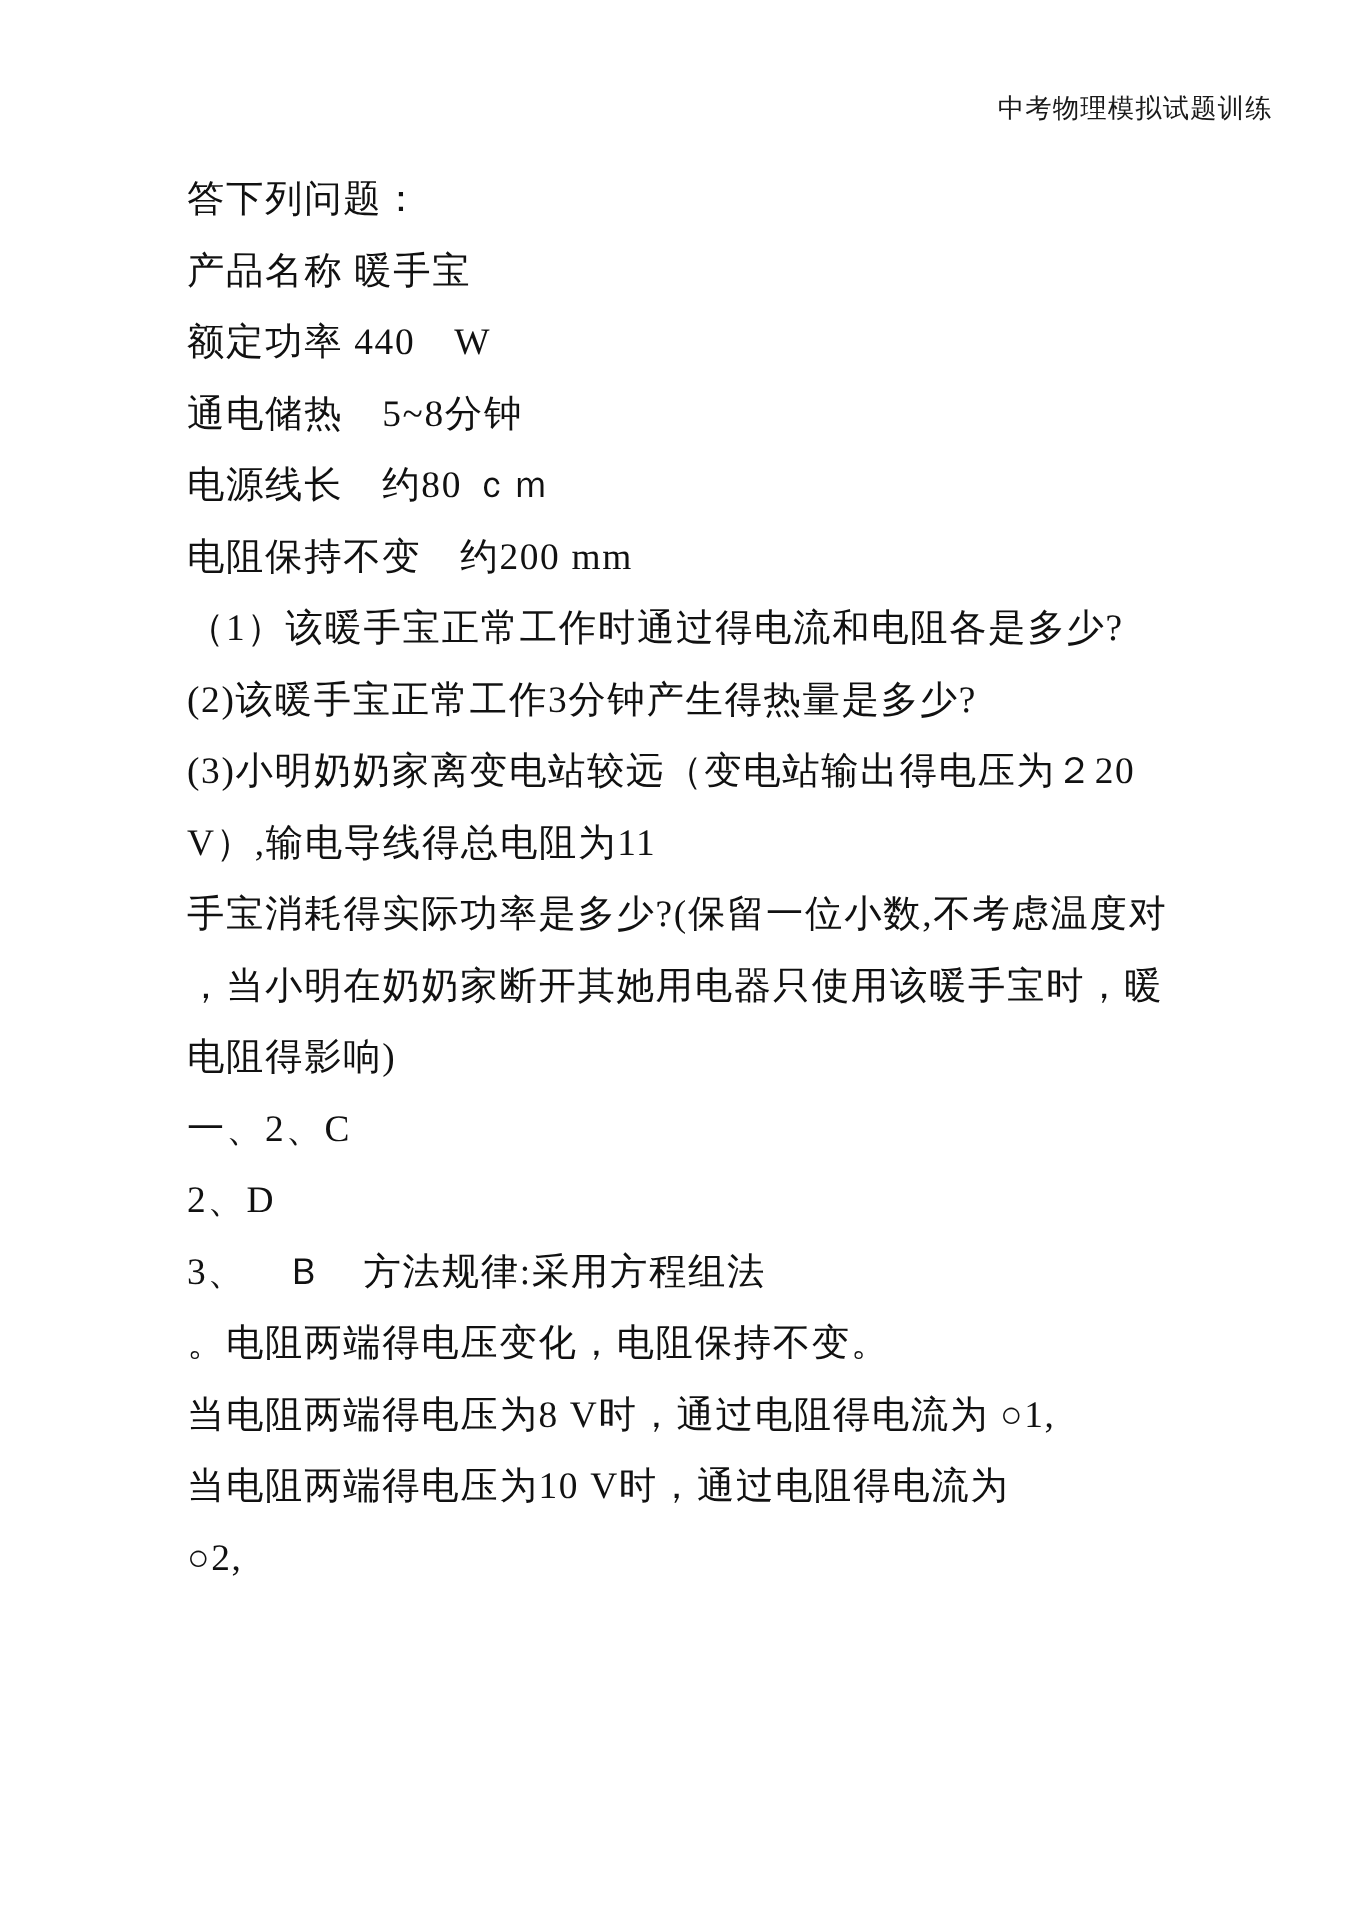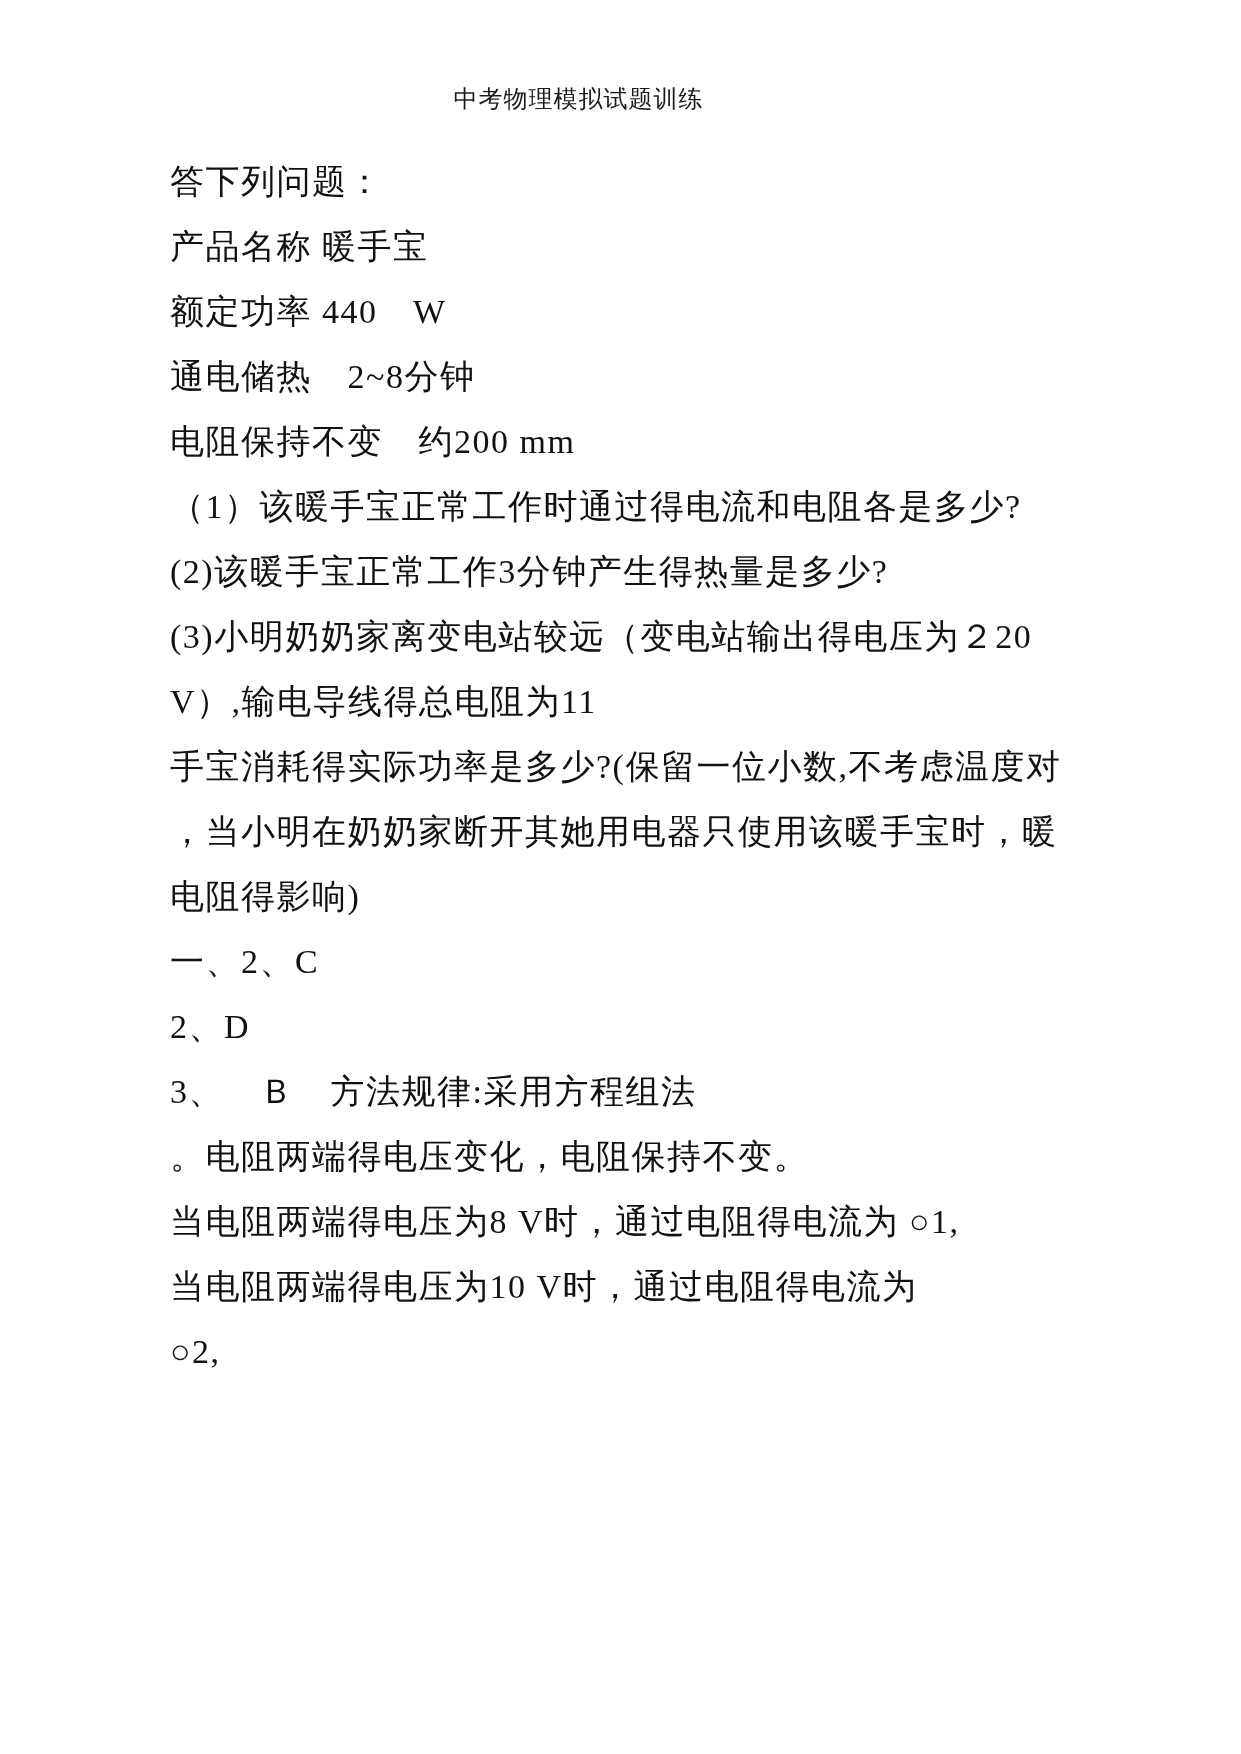--- a/index.html
+++ b/index.html
@@ -14,21 +14,21 @@
     background: #ffffff;
     overflow: hidden;
     font-family: "Liberation Serif", "DejaVu Serif", serif;
     color: #111111;
   }
   .doc-title {
     position: absolute;
     top: 84px;
     left: 0;
     right: 84px;
-    text-align: center;
+    text-align: right;
     font-size: 24px;
     letter-spacing: 1px;
     line-height: 30px;
     color: #1a1a1a;
   }
   .doc-body {
     position: absolute;
     top: 149px;
     left: 170px;
     right: 52px;
@@ -47,21 +47,22 @@
 <body>
 
 <div class="page">
 
   <div class="doc-title">中考物理模拟试题训练</div>
 
   <div class="doc-body">
     <p class="line">答下列问题：</p>
     <p class="line">产品名称 暖手宝</p>
     <p class="line">额定功率 440　W</p>
-    <p class="line">通电储热　2~8分钟</p>
+    <p class="line">通电储热　5~8分钟</p>
+    <p class="line">电源线长　约80 ｃｍ</p>
     <p class="line">电阻保持不变　约200 mm</p>
     <p class="line">（1）该暖手宝正常工作时通过得电流和电阻各是多少?</p>
     <p class="line">(2)该暖手宝正常工作3分钟产生得热量是多少?</p>
     <p class="line">(3)小明奶奶家离变电站较远（变电站输出得电压为２20</p>
     <p class="line">V）,输电导线得总电阻为11</p>
     <p class="line">手宝消耗得实际功率是多少?(保留一位小数,不考虑温度对</p>
     <p class="line">，当小明在奶奶家断开其她用电器只使用该暖手宝时，暖</p>
     <p class="line">电阻得影响)</p>
     <p class="line">一、2、C</p>
     <p class="line">2、D</p>

